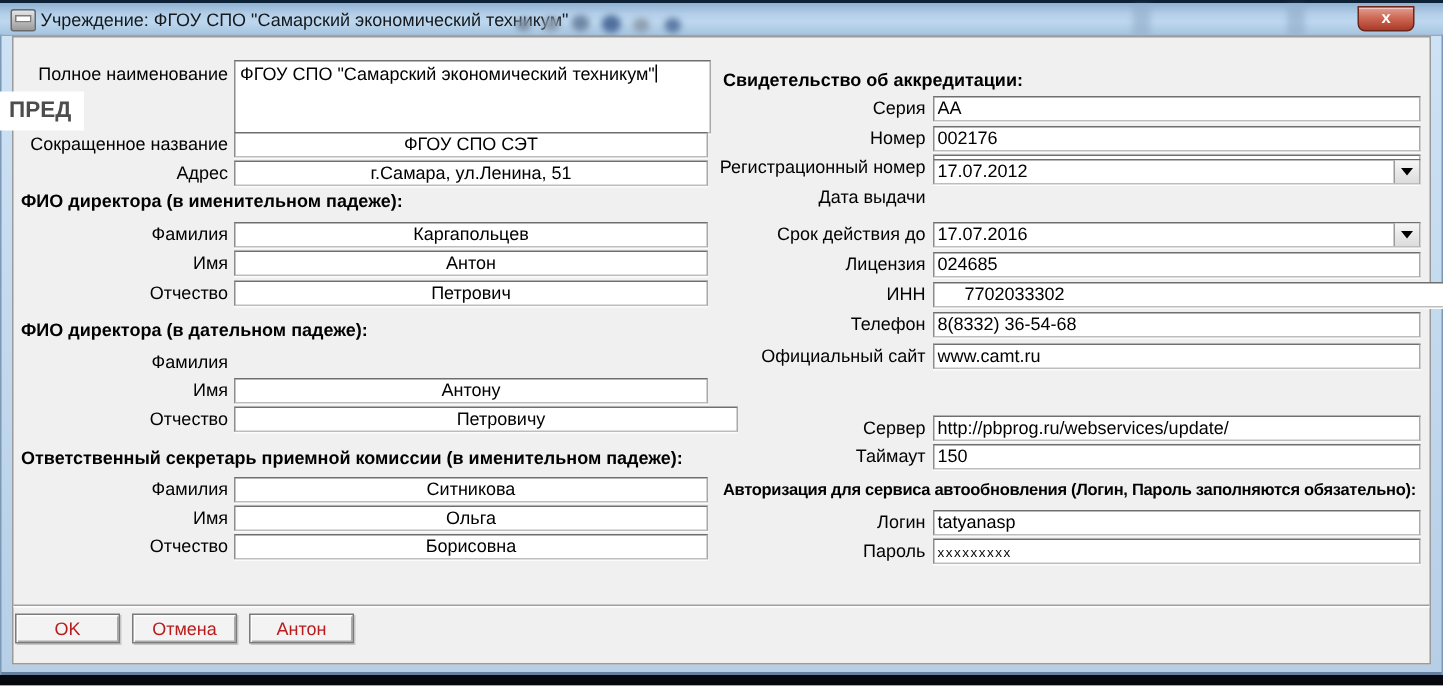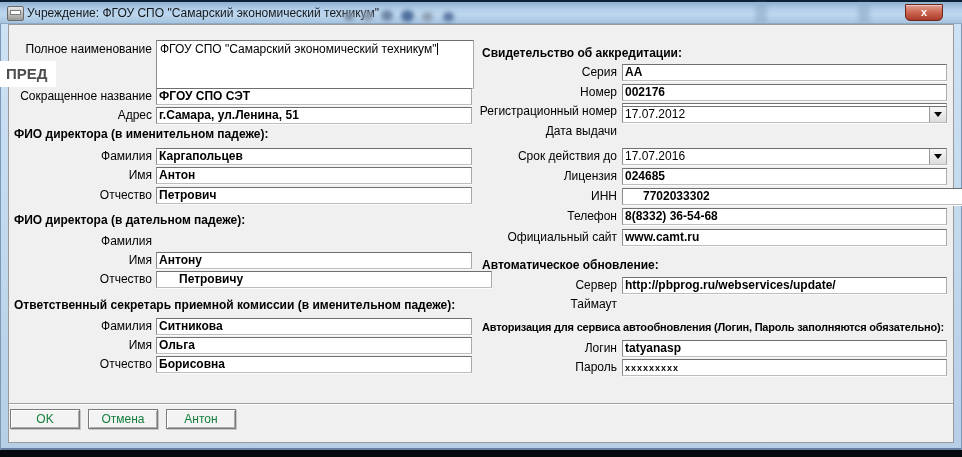--- a/index.html
+++ b/index.html
@@ -28,22 +28,22 @@
     border:1px solid #9a9a9a;box-sizing:border-box;}
 
   
   .lbl{position:absolute;font-size:12px;color:#000;white-space:nowrap;line-height:15px;}
   .lblL{right:810px;}
   .lblR{right:345px;}
   .hdr{position:absolute;font-size:12px;font-weight:bold;color:#000;white-space:nowrap;}
   .inp{position:absolute;height:15px;background:#fff;
     border:1px solid;border-color:#6f6f6f #a9a9a9 #bdbdbd #8c8c8c;
     font-family:"Liberation Sans",sans-serif;font-size:12px;color:#000;
-    padding:0 2px;margin:0;line-height:15px;box-shadow:0 1px 0 #fbfbfb;font-weight:bold;}
-  .inpL{left:156px;width:310px;}
+    padding:0 2px;margin:0;line-height:15px;box-shadow:0 1px 0 #fbfbfb;}
+  .inpL{left:156px;width:310px;text-align:center;}
   .inpR{left:622px;width:319px;}
   .bigfield{position:absolute;left:156px;top:40px;width:310px;height:45px;background:#fff;
     border:1px solid;border-color:#6f6f6f #a9a9a9 #bdbdbd #8c8c8c;
     font-size:12px;padding:1px 3px;line-height:14px;box-shadow:0 1px 0 #fbfbfb;}
   .caret{display:inline-block;width:1px;height:12px;background:#000;vertical-align:-2px;margin-left:1px;}
   .combo{position:absolute;left:622px;width:319px;height:15px;background:#fff;
     border:1px solid;border-color:#6f6f6f #a9a9a9 #bdbdbd #8c8c8c;
     font-size:12px;line-height:15px;padding:0 2px;box-shadow:0 1px 0 #fbfbfb;}
   .combo-btn{position:absolute;right:0px;top:0px;width:16px;height:15px;
     background:linear-gradient(180deg,#f6f6f6,#dcdcdc);border-left:1px solid #9a9a9a;cursor:pointer;}
@@ -51,21 +51,21 @@
     border-left:4px solid transparent;border-right:4px solid transparent;border-top:5px solid #000;}
   .pwd{font-size:9px;letter-spacing:1px;line-height:13px;padding-top:2px;height:13px;}
 
   .pred{position:absolute;left:0;top:61px;width:56px;height:26px;background:#fff;
     font-size:15px;font-weight:bold;color:#4d4d4d;line-height:26px;padding-left:6px;box-sizing:border-box;z-index:5;}
 
   .separator{position:absolute;left:9px;top:403px;width:944px;height:1px;background:#9f9f9f;box-shadow:0 1px 0 #ffffff;}
   .btn{position:absolute;top:409px;width:70px;height:20px;background:#f3f3f3;
     border:1px solid #7a7a7a;box-sizing:border-box;
     box-shadow:inset 1px 1px 0 #ffffff, inset -1px -1px 0 #ababab, 1px 1px 0 #c7c7c7;
-    font-family:"Liberation Sans",sans-serif;font-size:12px;color:#15803d;text-align:center;line-height:17px;cursor:pointer;}
+    font-family:"Liberation Sans",sans-serif;font-size:12px;color:#b91c1c;text-align:center;line-height:17px;cursor:pointer;}
   .hdr-auth{font-size:11px;letter-spacing:-0.2px;}
 </style>
 </head>
 <body>
 
 <div class="screen">
   <div class="window">
 
     <div class="titlebar">
       <span class="win-icon"></span>
@@ -153,26 +153,26 @@
 
     <span class="lbl lblR" style="top:189px">ИНН</span>
     <input class="inp inpR" style="top: 188px; padding-left: 20px;" value="7702033302">
 
     <span class="lbl lblR" style="top:209px">Телефон</span>
     <input class="inp inpR" style="top: 208px;" value="8(8332) 36-54-68">
 
     <span class="lbl lblR" style="top:230px">Официальный сайт</span>
     <input class="inp inpR" style="top: 229px;" value="www.camt.ru">
 
-    <span class="hdr" style="left:482px;top:258px">Автоматическое обновление:</span>
 
     <span class="lbl lblR" style="top:278px">Сервер</span>
     <input class="inp inpR" style="top: 277px;" value="http://pbprog.ru/webservices/update/">
 
     <span class="lbl lblR" style="top:297px">Таймаут</span>
+    <input class="inp inpR" style="top: 296px;" value="150">
 
     <span class="hdr hdr-auth" style="left:482px;top:321px">Авторизация для сервиса автообновления (Логин, Пароль заполняются обязательно):</span>
 
     <span class="lbl lblR" style="top:341px">Логин</span>
     <input class="inp inpR" style="top: 340px;" value="tatyanasp">
 
     <span class="lbl lblR" style="top:360px">Пароль</span>
     <input class="inp inpR pwd" style="top: 359px;" value="xxxxxxxxx">
 
     <div class="separator"></div>

